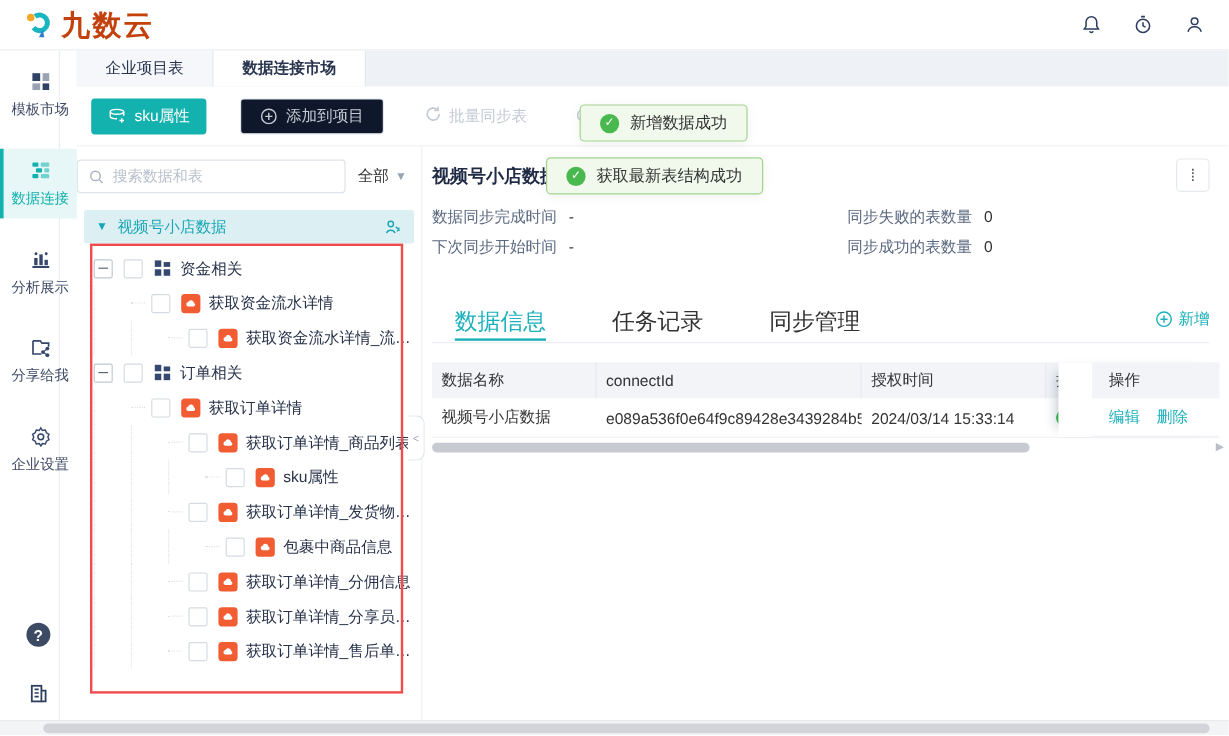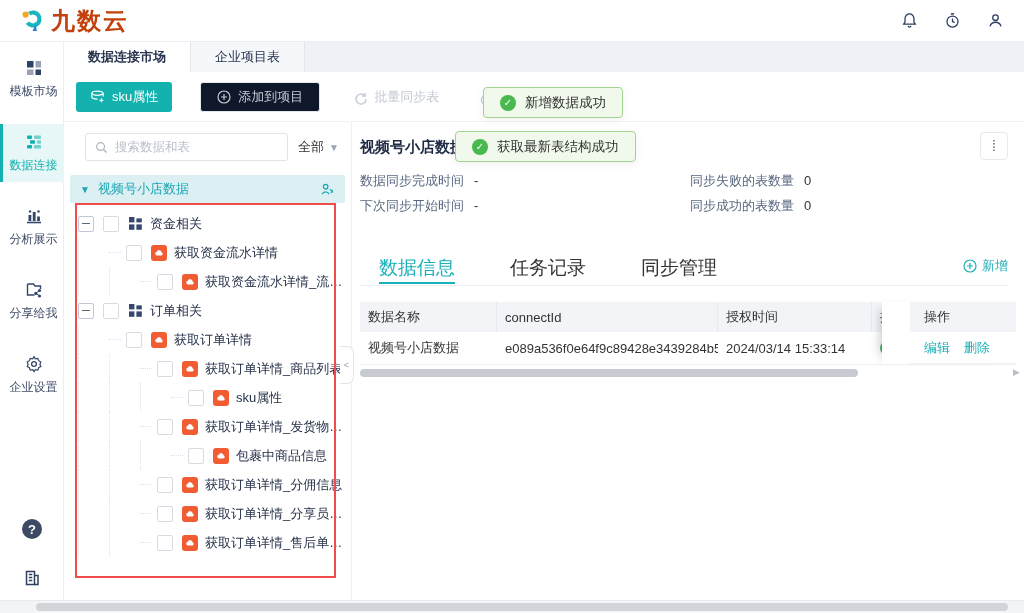--- a/index.html
+++ b/index.html
@@ -8,21 +8,21 @@
   svg{display:block}
   
   .topbar{position:absolute;left:0;top:0;width:1024px;height:42px;background:#fff;
           border-bottom:1px solid #ebeef2;display:flex;align-items:center;
           padding:0 20px;box-sizing:border-box;z-index:6;}
   .logo{display:flex;align-items:center;gap:7px;}
   .brand{font-size:24px;font-weight:700;color:#c2410c;letter-spacing:2px;}
   .top-icons{margin-left:auto;display:flex;align-items:center;gap:26px;color:#2c3c5e;}
   .top-icons .ticon{width:17px;height:17px;cursor:pointer;}
   
-  .sidebar{position:absolute;left:0;top:42px;width:64px;bottom:12px;background:#fff;
+  .sidebar{position:absolute;left:0;top:42px;width:50px;bottom:12px;background:#fff;
            border-right:1px solid #ebeef2;z-index:5;box-sizing:border-box;padding-top:8px;}
   .side-item{width:64px;height:58px;display:flex;flex-direction:column;align-items:center;
              justify-content:center;gap:6px;font-size:12px;color:#3e4a66;cursor:pointer;
              box-sizing:border-box;margin-bottom:16px;border-left:3px solid transparent;}
   .side-item .sicon{width:18px;height:18px;color:#35466b;}
   .side-item.active{background:#e7f6f6;border-left-color:#14b2ae;color:#14b2ae;}
   .side-item.active .sicon{color:#14b2ae;}
   .side-bottom{position:absolute;bottom:14px;left:0;width:64px;display:flex;
                flex-direction:column;align-items:center;gap:30px;}
   .help-circle{width:20px;height:20px;border-radius:50%;background:#3d4a63;color:#fff;
@@ -36,25 +36,25 @@
   .tab.bold{background:#fff;font-weight:700;}
   .tab.active{background:#fff;color:#1cb0ba;border-top:2px solid #1cb0ba;font-weight:400;}
   
   .toolbar{position:absolute;left:64px;top:72px;right:0;height:50px;background:#fff;
            display:flex;align-items:center;gap:28px;padding-left:12px;box-sizing:border-box;
            border-bottom:1px solid #f0f2f5;z-index:2;}
   .btn-primary{background:#14b2ae;color:#fff;height:30px;padding:0 14px;border-radius:3px;
                display:flex;align-items:center;gap:7px;font-size:13px;cursor:pointer;border:none;}
   .btn-outline-disabled{border:1px solid #e4e8ee;color:#c4cad4;background:#0f172a;height:30px;
                padding:0 16px;border-radius:3px;display:flex;align-items:center;gap:7px;font-size:13px;}
-  .btn-text-disabled{color:#c4cad4;font-size:13px;display:flex;align-items:flex-end;gap:6px;background:none;border:none;}
+  .btn-text-disabled{color:#c4cad4;font-size:13px;display:flex;align-items:flex-start;gap:6px;background:none;border:none;}
   
   .leftpanel{position:absolute;left:64px;top:122px;width:288px;bottom:12px;background:#fff;
              border-right:1px solid #eef0f3;box-sizing:border-box;z-index:1;}
-  .searchrow{display:flex;align-items:center;gap:10px;padding:11px 12px 6px 21px;}
+  .searchrow{display:flex;align-items:center;gap:10px;padding:11px 12px 6px 0;}
   .searchbox{flex:1;height:28px;border:1px solid #dfe3ea;border-radius:3px;display:flex;
              align-items:center;gap:7px;padding:0 9px;color:#b9c0cc;font-size:12.5px;box-sizing:border-box;background:#fff;}
   .filter{display:flex;align-items:center;gap:5px;font-size:13px;color:#333;cursor:pointer;white-space:nowrap;}
   .caret{color:#9aa3b2;font-size:10px;}
   .rootrow{margin:8px 6px 4px 6px;height:28px;background:#dcf0f3;color:#1aa6b4;display:flex;
            align-items:center;gap:8px;padding:0 10px;font-size:13px;border-radius:2px;cursor:pointer;}
   .rootrow .caret{color:#1aa6b4;}
   .root-auth{margin-left:auto;width:15px;height:15px;color:#1aa6b4;cursor:pointer;}
   
   .tree{padding:2px 0 0 0;}
@@ -77,21 +77,21 @@
             align-items:center;justify-content:center;color:#98a1af;font-size:9px;z-index:4;cursor:pointer;}
   
   .main{position:absolute;left:352px;top:122px;right:0;bottom:12px;background:#fff;
         padding:12px 16px 0 8px;box-sizing:border-box;}
   .title-row{display:flex;align-items:center;gap:9px;height:26px;}
   .mtitle{font-size:15px;font-weight:700;color:#1f2a44;}
   .pencil{color:#39455f;font-size:13px;cursor:pointer;}
   .more-btn{position:absolute;right:16px;top:10px;width:26px;height:26px;border:1px solid #e6e9ee;
             border-radius:4px;display:flex;align-items:center;justify-content:center;color:#555;
             font-size:14px;cursor:pointer;background:#fff;letter-spacing:0;}
-  .info{margin-top:8px;display:grid;grid-template-columns:330px auto;grid-auto-rows:25px;column-gap:0;}
+  .info{margin-top:8px;display:grid;grid-template-columns:330px auto;grid-auto-rows:25px;column-gap:16px;}
   .info-item{display:flex;align-items:center;font-size:13px;}
   .info-label{color:#5a6880;}
   .info-value{color:#333;margin-left:10px;}
   .mtabs{display:flex;gap:36px;margin-top:12px;border-bottom:1px solid #ebeef2;position:relative;height:31px;box-sizing:border-box;}
   .mtab{font-size:19px;color:#333;cursor:pointer;height:29px;box-sizing:border-box;margin-left:19px;}
   .mtab.active{color:#1cb0ba;border-bottom:2px solid #1cb0ba;}
   .addlink{position:absolute;right:0;top:2px;color:#1cb0ba;font-size:13px;display:flex;
            align-items:center;gap:5px;cursor:pointer;}
   
   .tablewrap{margin-top:16px;position:relative;width:656px;}
@@ -236,22 +236,22 @@
           <svg viewBox="0 0 18 18" width="18" height="18">
             <rect x="3.5" y="2.5" width="8" height="13" fill="none" stroke="currentColor" stroke-width="1.5"></rect>
             <path d="M11.5 6.5h3.5v9h-3.5" fill="none" stroke="currentColor" stroke-width="1.5"></path>
             <path d="M5.8 5.5h3.5M5.8 8.5h3.5M5.8 11.5h3.5" stroke="currentColor" stroke-width="1.3"></path>
           </svg>
         </span>
       </div>
     </div>
 
   <div class="tabstrip" id="tabstrip">
+      <div class="tab">企业项目表</div>
       <div class="tab bold">数据连接市场</div>
-      <div class="tab">企业项目表</div>
     </div>
 
   <div class="toolbar" id="toolbar">
       <button class="btn-primary">
         <span>
           <svg viewBox="0 0 16 16" width="15" height="15">
             <path d="M2 4.5a6 2.2 0 0 1 12 0a6 2.2 0 0 1-12 0" fill="none" stroke="#fff" stroke-width="1.3"></path>
             <path d="M2 4.5v4c0 1.2 2.7 2.2 6 2.2" fill="none" stroke="#fff" stroke-width="1.3"></path>
             <path d="M14 4.5V8" fill="none" stroke="#fff" stroke-width="1.3"></path>
             <path d="M12.2 10.2v4M10.2 12.2h4" stroke="#fff" stroke-width="1.3"></path>

